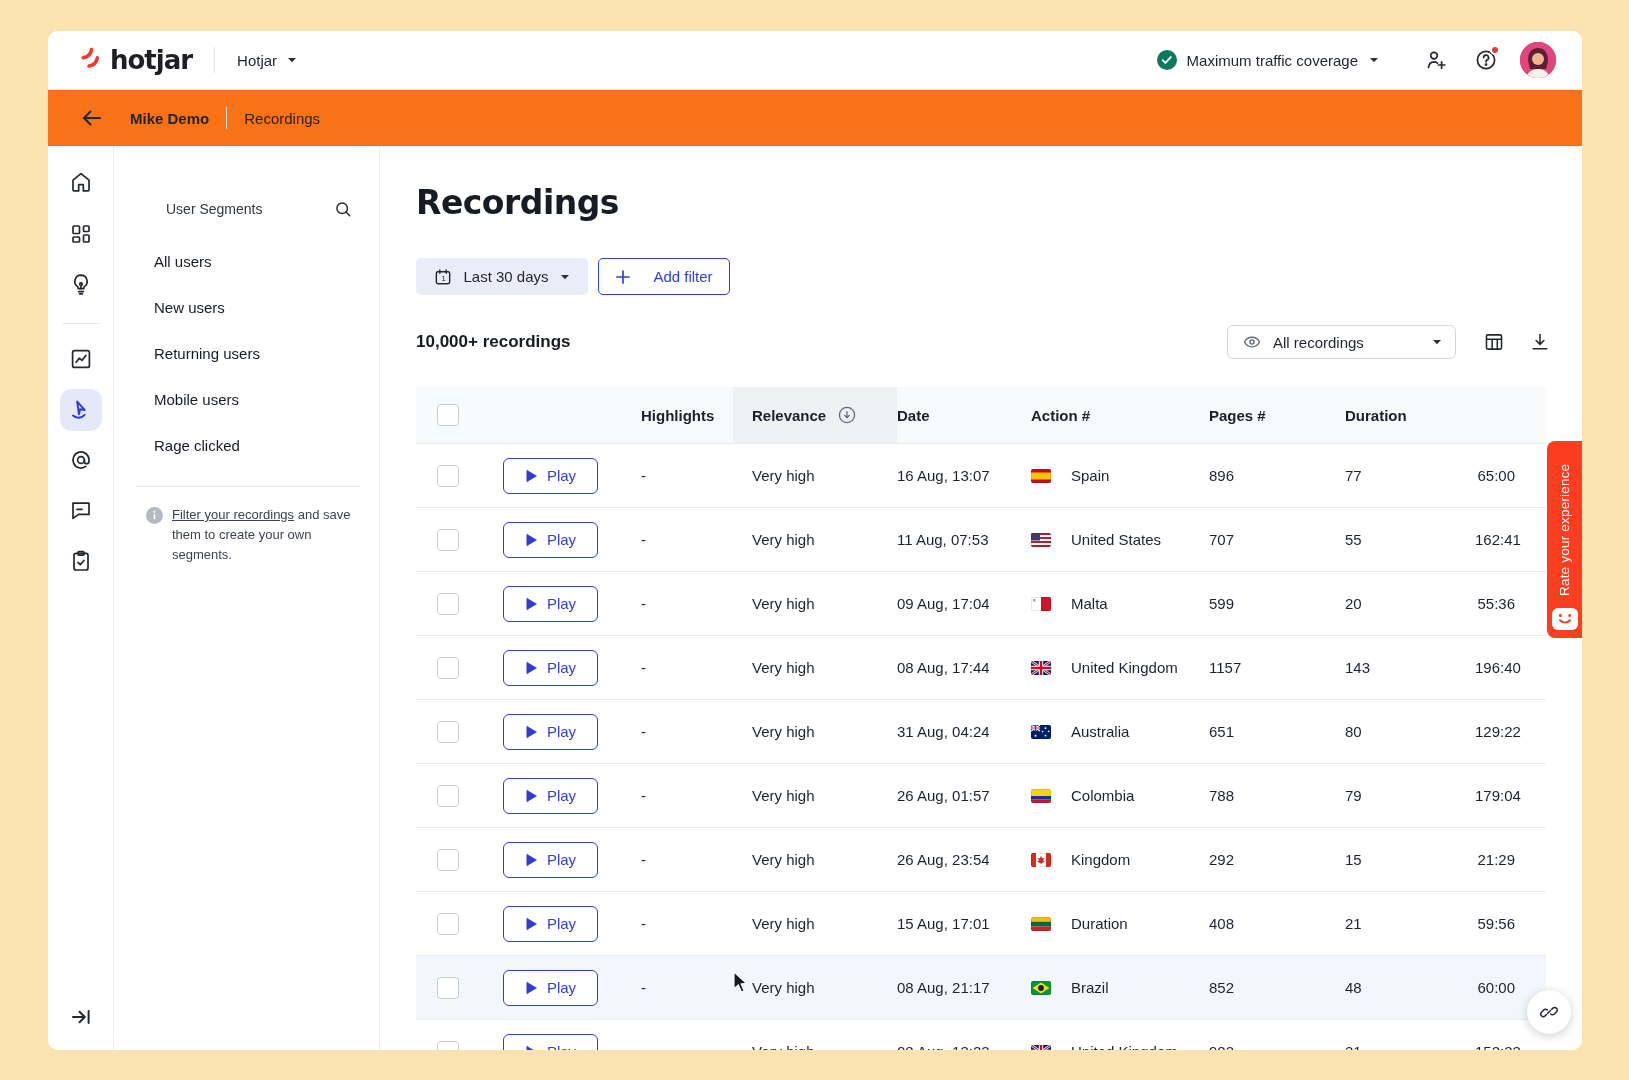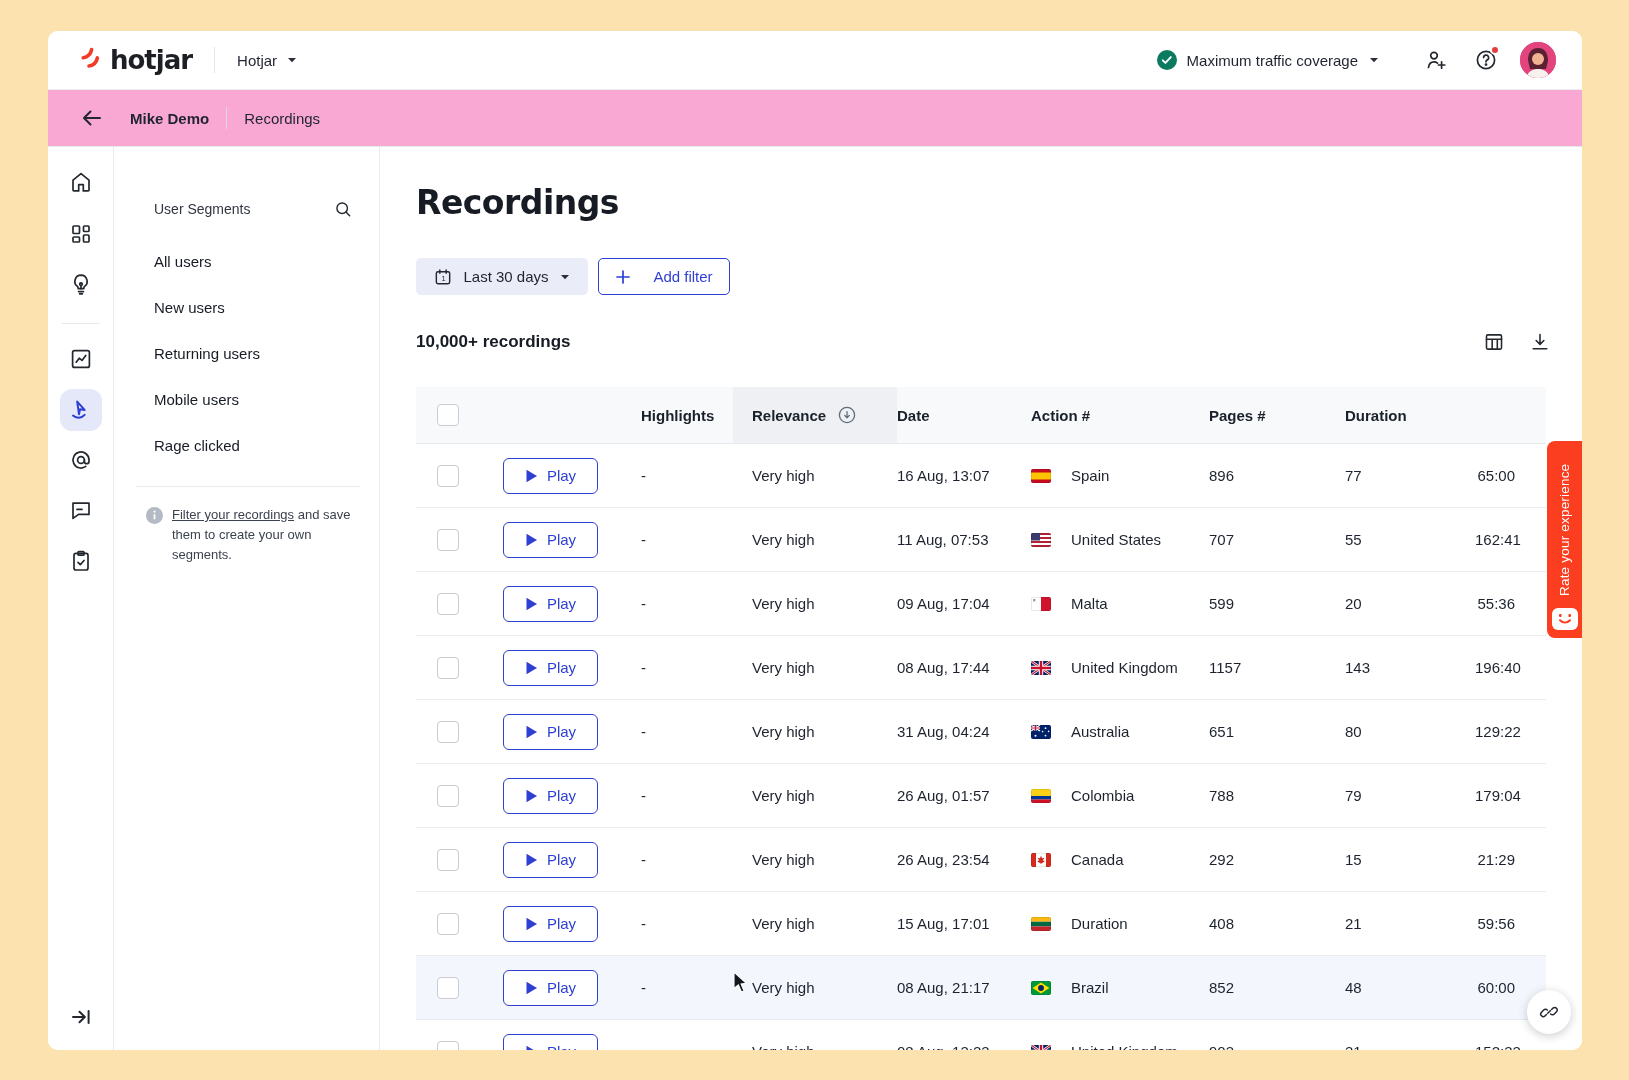--- a/index.html
+++ b/index.html
@@ -22,38 +22,38 @@
   .traffic { display:flex; align-items:center; gap:10px; font-size:15px; }
   .badge-check { width:20px; height:20px; }
   .gap44{width:44px} .gap26{width:26px} .gap22{width:22px}
   .icbtn { position:relative; display:flex; align-items:center; justify-content:center; }
   .red-dot { position:absolute; right:-2px; top:-3px; width:10px; height:10px; border-radius:50%;
              background:#e23c3c; border:2px solid #fff; }
   .avatar { width:36px; height:36px; border-radius:50%; overflow:hidden; background:#e2447e; position:relative; }
 
   
   .crumbbar { position:absolute; left:0; top:59px; width:100%; height:57px; display:flex;
-              align-items:center; padding:0 32px; border-bottom:1px solid #e7e9ec; background:#f9a8d4; }
+              align-items:center; padding:0 32px; border-bottom:1px solid #e7e9ec; background:#f97316; }
   .crumb-site { font-size:15px; font-weight:700; margin-left:26px; }
   .crumb-sep { width:1px; height:22px; background:#d8dbe0; margin:0 17px; }
   .crumb-page { font-size:15px; }
 
   
   .rail { position:absolute; left:0; top:116px; bottom:0; width:66px; border-right:1px solid #e9ebee; background:#fff; }
   .rail-item { position:absolute; left:50%; transform:translateX(-50%); width:24px; height:24px; }
   .rail-div { position:absolute; left:14px; width:38px; height:1px; background:#e6e8eb; top:176px; }
   .rail-active-bg { position:absolute; left:12px; top:242px; width:42px; height:42px;
                     border-radius:12px; background:#e5e8f9; }
   .ic { width:24px; height:24px; stroke:#23282f; fill:none; stroke-width:1.7;
         stroke-linecap:round; stroke-linejoin:round; }
   .ic.blue { stroke:#2e3fd3; }
 
   
   .segpanel { position:absolute; left:66px; top:116px; bottom:0; width:266px; border-right:1px solid #e9ebee; background:#fff; }
-  .seg-title-row { position:absolute; left:40px; right:26px; top:52px; display:flex; align-items:center; }
+  .seg-title-row { position:absolute; left:52px; right:26px; top:52px; display:flex; align-items:center; }
   .seg-title { font-size:14px; color:#30363f; }
   .seg-search { margin-left:auto; }
   .seg-list { position:absolute; left:0; right:0; top:91px; }
   .seg-item { height:46px; display:flex; align-items:center; padding-left:40px; font-size:15px; color:#161b24; cursor:default; }
   .seg-div { position:absolute; left:22px; right:19px; top:339px; height:1px; background:#e8eaee; }
   .seg-info { position:absolute; left:32px; top:358px; width:216px; display:flex; gap:9px; }
   .seg-info-text { font-size:13px; line-height:20px; color:#3c434e; width:185px; }
   .seg-info-text a { color:#3c434e; }
 
   
@@ -291,20 +291,30 @@
         <button class="btn-addfilter">
           <svg viewBox="0 0 16 16" width="16" height="16">
             <path d="M8 2v12M2 8h12" stroke="#2e3fd3" stroke-width="1.7" stroke-linecap="round"></path>
           </svg>
           <span>Add filter</span>
         </button>
       </div>
 
       <div class="meta-row">
         <span class="rec-count">10,000+ recordings</span>
+        <div class="view-select">
+          <svg class="ic" viewBox="0 0 24 24" style="width:20px;height:20px;stroke:#5f6b7a">
+            <path d="M2.8 12s3.4-5.8 9.2-5.8 9.2 5.8 9.2 5.8-3.4 5.8-9.2 5.8S2.8 12 2.8 12z"></path>
+            <circle cx="12" cy="12" r="2.5"></circle>
+          </svg>
+          <span>All recordings</span>
+          <svg class="chev" viewBox="0 0 12 12">
+              <path d="M2 4l4 4.2L10 4z"></path>
+            </svg>
+        </div>
         <div class="cols-btn">
           <svg class="ic" viewBox="0 0 24 24" style="width:22px;height:22px">
             <rect x="3.8" y="4.2" width="16.4" height="15.6" rx="1.5"></rect>
             <path d="M3.8 9h16.4M10 9v10.8M15.6 9v10.8"></path>
           </svg>
         </div>
         <div class="dl-btn">
           <svg class="ic" viewBox="0 0 24 24" style="width:22px;height:22px">
             <path d="M12 3.8v10.4M7.8 10.4 12 14.6l4.2-4.2M4.6 19.4h14.8"></path>
           </svg>
@@ -543,21 +553,21 @@
     <div class="c c-country">
       <span class="flag">
                   <svg viewBox="0 0 20 14">
                     <rect width="20" height="14" fill="#fff"></rect>
                     <rect width="5" height="14" fill="#d52b1e"></rect>
                     <rect x="15" width="5" height="14" fill="#d52b1e"></rect>
                     <polygon points="10,2.5 11,5.3 13.4,4.8 11.9,7.3 13.8,8.6 10,10.8 6.2,8.6 8.1,7.3 6.6,4.8 9,5.3" fill="#d52b1e"></polygon>
                     <rect x="0" y="0" width="20" height="14" fill="none" stroke="rgba(0,0,0,.18)" stroke-width="1"></rect>
                   </svg>
                 </span>
-      <span>Canada</span>
+      <span>Kingdom</span>
     </div>
     <div class="c c-act">292</div>
     <div class="c c-pages">15</div>
     <div class="c c-dur">21:29</div>
   </div>
             <div class="trow">
     <div class="c">
                 <span class="cbx"></span>
               </div>
     <div class="c">

